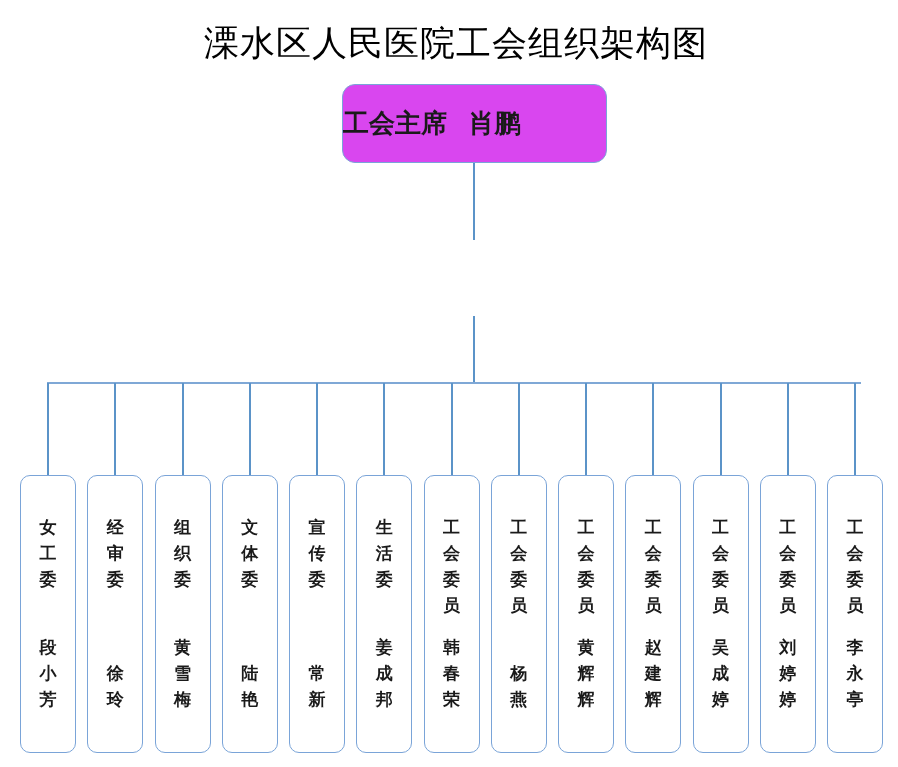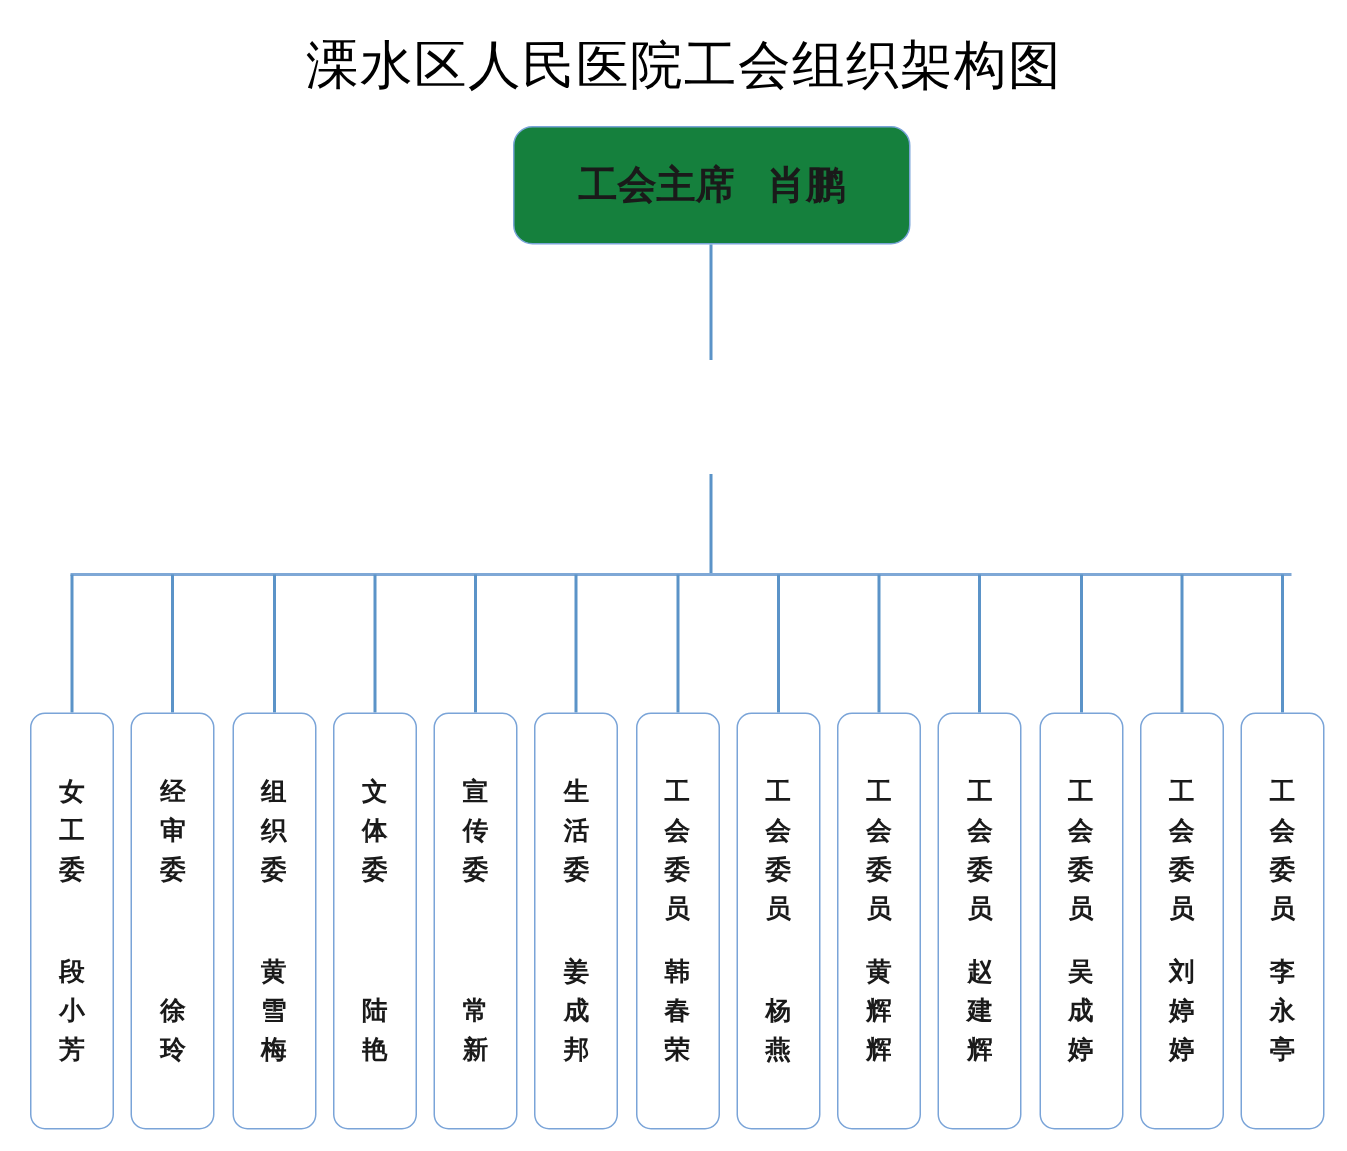--- a/index.html
+++ b/index.html
@@ -24,25 +24,24 @@
     text-align: center;
     font-family: "Liberation Serif", serif;
     font-size: 35px;
     font-weight: normal;
     letter-spacing: 1px;
     color: #000000;
   }
   .node {
     position: absolute;
     box-sizing: border-box;
-    background: #15803d;
+    background: #d946ef;
     border: 1.5px solid #7aa4d8;
     display: flex;
     align-items: center;
-    justify-content: center;
   }
   .chairman {
     left: 342px;
     top: 84px;
     width: 265px;
     height: 79px;
     border-radius: 13px;
   }
   .chairman .node-label {
     font-size: 26px;

